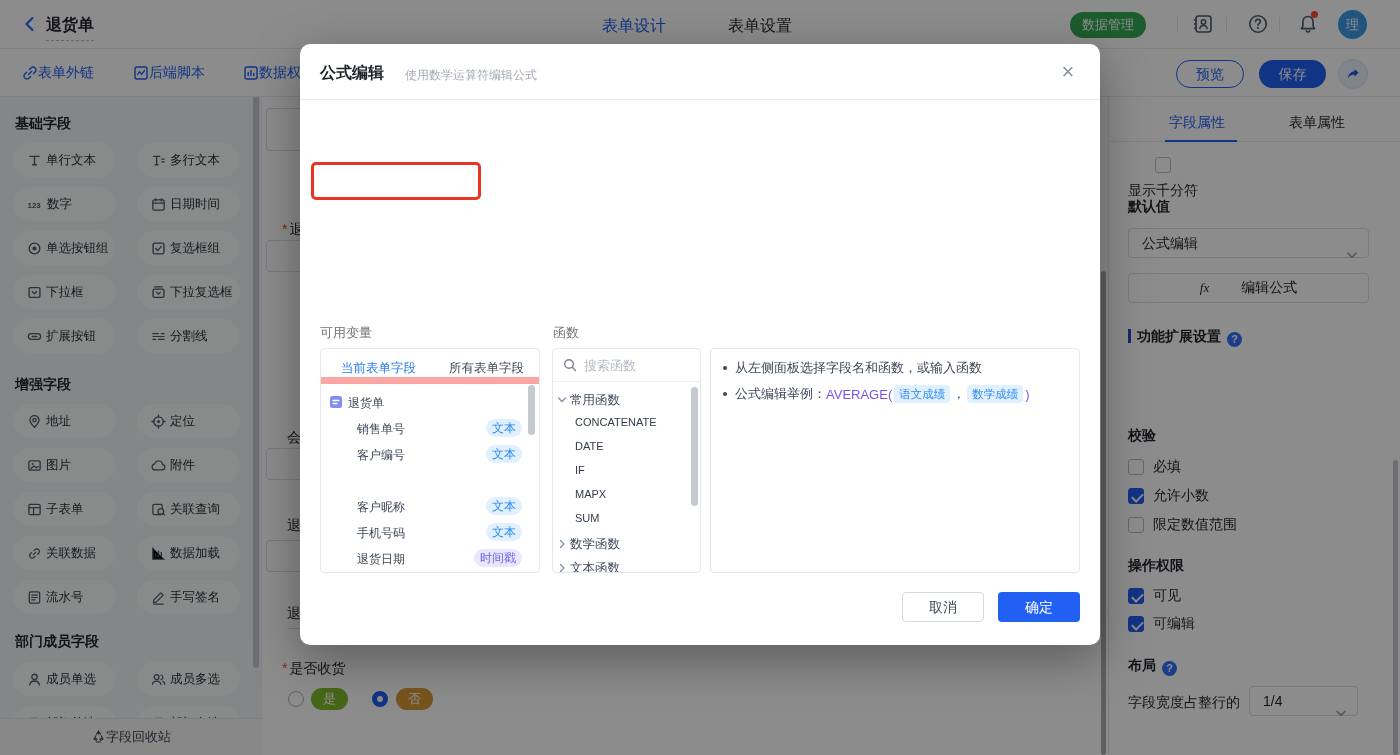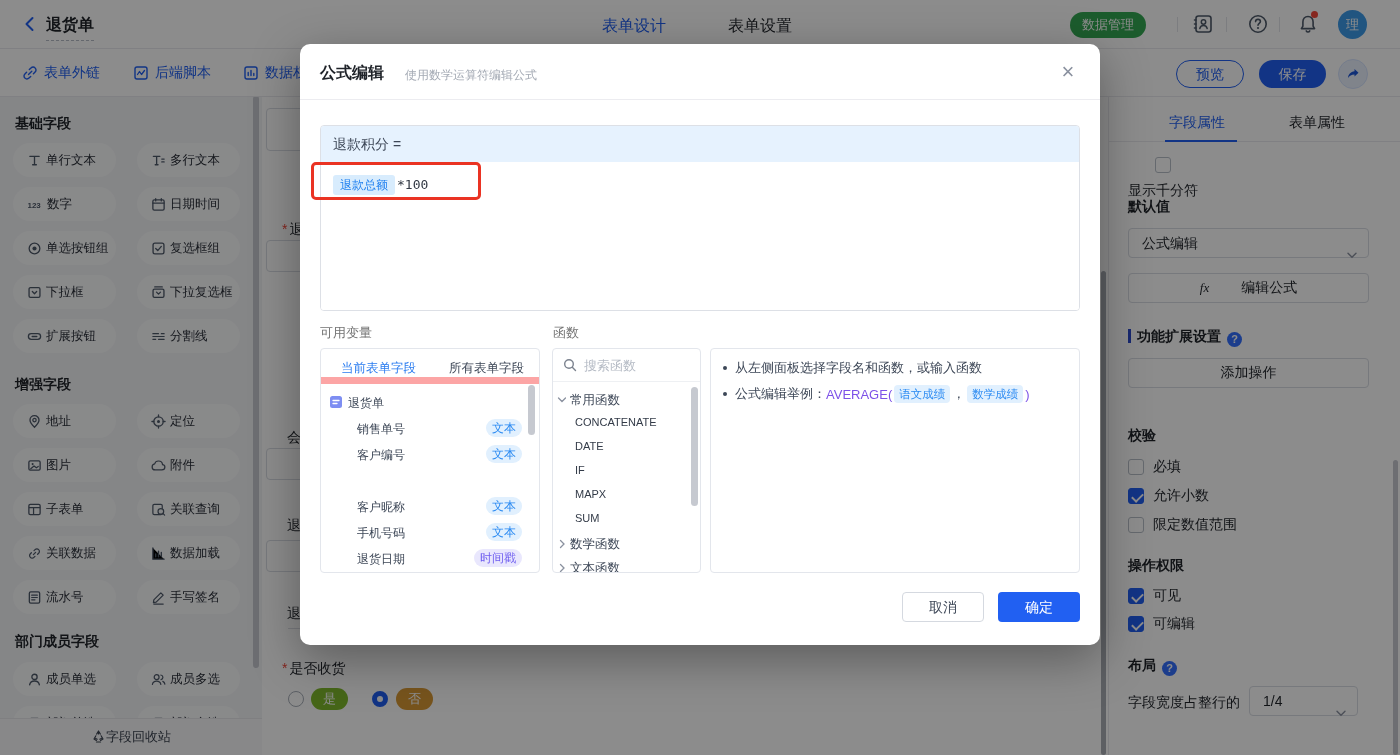--- a/index.html
+++ b/index.html
@@ -14,21 +14,21 @@
   .top-tab { position:absolute; top:16px; font-size:16px; color:#1f2329; cursor:pointer; }
   .top-tab.active { color:#2160f2; }
   .btn-green { position:absolute; left:1070px; top:12px; width:76px; height:26px; border-radius:13px; background:#34a853; color:#fff; font-size:13px; text-align:center; line-height:26px; cursor:pointer; }
   .top-sep { position:absolute; top:17px; width:1px; height:15px; background:#e2e4e9; }
   .top-icon { position:absolute; top:13px; width:22px; height:22px; color:#4e5969; }
   .avatar { position:absolute; left:1338px; top:10px; width:29px; height:29px; border-radius:50%; background:#3d9bea; color:#fff; font-size:13px; text-align:center; line-height:29px; cursor:pointer; }
   .bell-dot { position:absolute; left:14px; top:-2px; width:7px; height:7px; border-radius:50%; background:#f5483b; }
 
   
   .toolbar { position:absolute; left:0; top:49px; width:1400px; height:48px; background:#fff; border-bottom:1px solid #e9eaee; }
-  .tool-link { position:absolute; top:14px; height:20px; display:flex; align-items:center; gap:6px; color:#2160f2; font-size:14px; cursor:pointer; white-space:nowrap; }
+  .tool-link { position:absolute; top:14px; height:20px; display:flex; align-items:center; gap:0; color:#2160f2; font-size:14px; cursor:pointer; white-space:nowrap; }
   .btn-preview { position:absolute; left:1176px; top:11px; width:68px; height:28px; border:1px solid #2160f2; border-radius:15px; color:#2160f2; background:#fff; font-size:14px; text-align:center; line-height:26px; cursor:pointer; }
   .btn-save { position:absolute; left:1259px; top:11px; width:67px; height:28px; border-radius:15px; background:#2160f2; color:#fff; font-size:14px; text-align:center; line-height:28px; cursor:pointer; }
   .btn-share { position:absolute; left:1338px; top:10px; width:30px; height:30px; border-radius:50%; background:#eaf1fe; border:1px solid #d4e2fd; cursor:pointer; display:flex; align-items:center; justify-content:center; }
 
   
   .sidebar { position:absolute; left:0; top:97px; width:262px; height:658px; background:#f3f4f6; overflow:hidden; }
   .side-title { position:absolute; left:15px; font-size:14px; font-weight:700; color:#1f2329; }
   .pill { position:absolute; width:103px; height:34px; border-radius:17px; background:#fafbfc; display:flex; align-items:center; padding-left:14px; gap:4px; font-size:12.5px; color:#2a2f38; cursor:pointer; white-space:nowrap; }
   .pill svg { flex:0 0 auto; color:#4e5969; }
   .side-scroll { position:absolute; left:253px; top:-1px; width:6px; height:572px; border-radius:3px; background:#c6c9d0; }
@@ -414,23 +414,20 @@
           </svg></span>
     </div>
     <div class="prop-btn" style="top:176px;gap:32px;">
       <span style="font-family:'Liberation Serif','DejaVu Serif',serif; font-style:italic; font-size:13px;">fx</span>
       <span>编辑公式</span>
     </div>
 
     <div class="prop-bold" style="top:231px; font-size:14px;">
       <span class="sec-bar"></span><span>功能扩展设置</span><span class="qmark">?</span>
     </div>
-    <div class="prop-btn" style="top:261px;">
-      <span>添加操作</span>
-    </div>
 
     <div class="prop-bold" style="top:330px;">校验</div>
     <div class="chk-row" style="top:361px;">
       <span class="chk"></span>
       <span>必填</span>
     </div>
     <div class="chk-row" style="top:390px;">
       <span class="chk checked"></span>
       <span>允许小数</span>
     </div>
@@ -465,27 +462,20 @@
 
   <div class="dim"></div>
 
   <div class="modal">
     <div class="modal-head">
       <div class="modal-title">公式编辑</div>
       <div class="modal-sub">使用数学运算符编辑公式</div>
       <div class="modal-close">×</div>
     </div>
 
-    <div class="fml-box">
-      <div class="fml-head">退款积分 =</div>
-      <div class="fml-body">
-        <span class="fml-tag">退款总额</span>
-        <span class="fml-expr">*100</span>
-      </div>
-    </div>
 
     <div class="pane-label" style="left:20px;">可用变量</div>
     <div class="pane-label" style="left:253px;">函数</div>
 
     <div class="pane pane-vars">
       <div class="var-tabs">
         <div class="var-tab active" style="left:20px;">当前表单字段</div>
         <div class="var-tab" style="left:128px;">所有表单字段</div>
       </div>
       <div class="tree-row" style="top:40px;">

